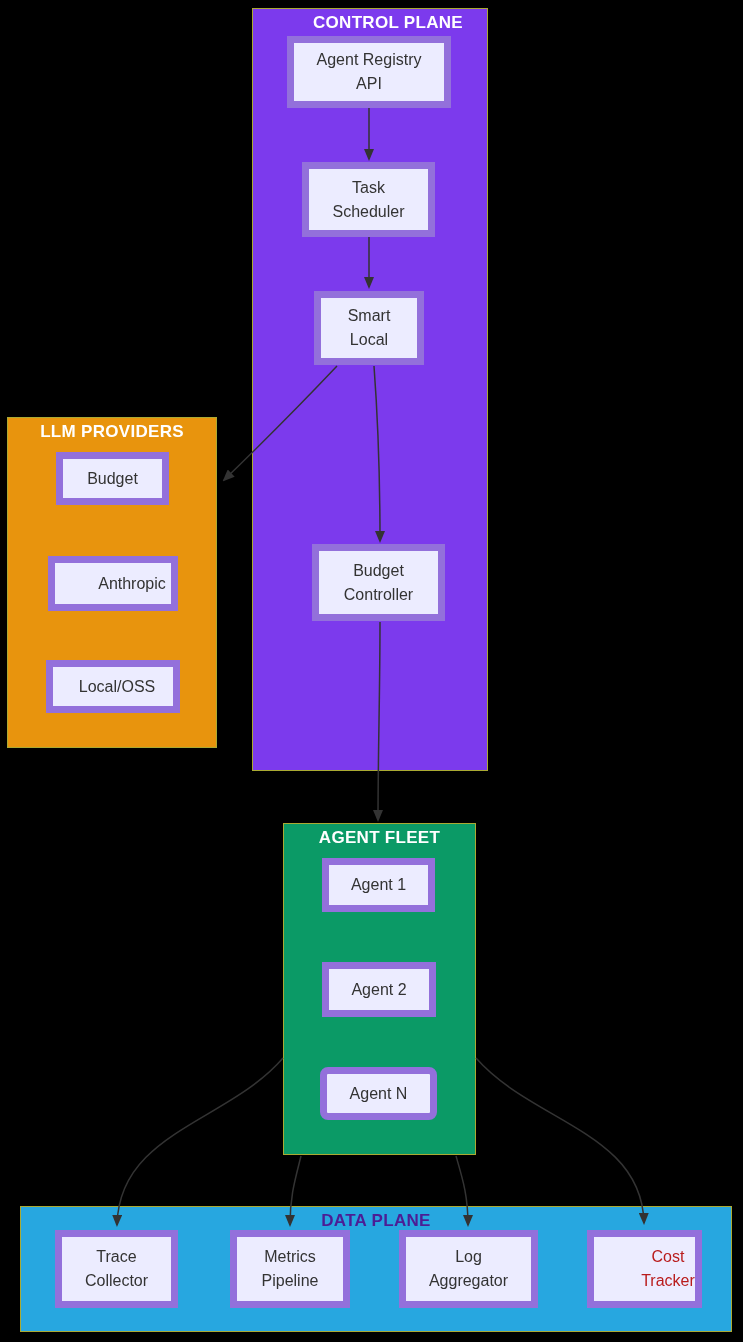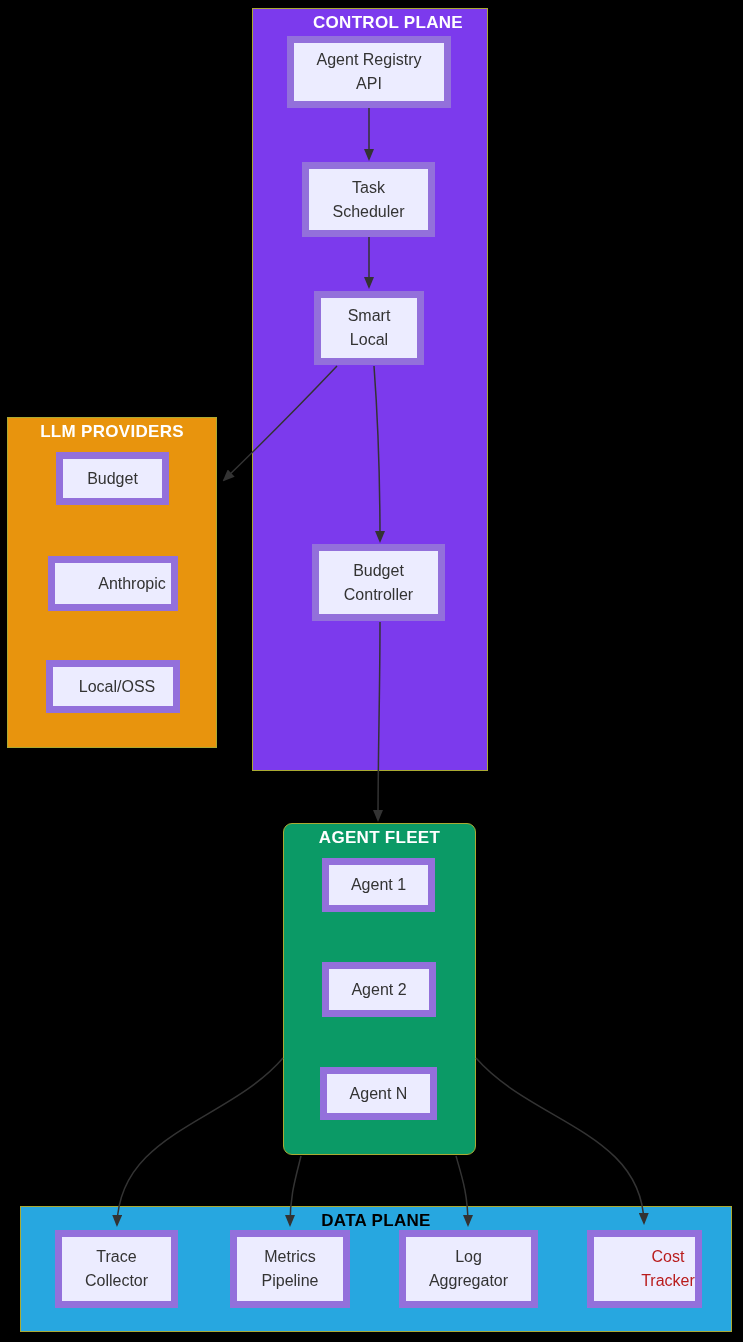--- a/index.html
+++ b/index.html
@@ -57,45 +57,45 @@
   
   #node-agent-registry-api { left: 287px; top: 36px;   width: 164px; height: 72px; }
   #node-task-scheduler     { left: 302px; top: 162px;  width: 133px; height: 75px; }
   #node-smart-router       { left: 314px; top: 291px;  width: 110px; height: 74px; }
   #node-budget-controller  { left: 312px; top: 544px;  width: 133px; height: 77px; }
   #node-openai             { left: 56px;  top: 452px;  width: 113px; height: 53px; }
   #node-anthropic          { left: 48px;  top: 556px;  width: 130px; height: 55px; padding-left: 38px; }
   #node-local-oss          { left: 46px;  top: 660px;  width: 134px; height: 53px; padding-left: 8px; }
   #node-agent-1            { left: 322px; top: 858px;  width: 113px; height: 54px; }
   #node-agent-2            { left: 322px; top: 962px;  width: 114px; height: 55px; }
-  #node-agent-n            { left: 320px; top: 1067px; width: 117px; height: 53px; }
+  #node-agent-n            { left: 320px; top: 1067px; width: 117px; height: 53px; border-radius: 8px; }
   #node-trace-collector    { left: 55px;  top: 1230px; width: 123px; height: 78px; }
   #node-metrics-pipeline   { left: 230px; top: 1230px; width: 120px; height: 78px; }
   #node-log-aggregator     { left: 399px; top: 1230px; width: 139px; height: 78px; }
   #node-cost-tracker       { left: 587px; top: 1230px; width: 115px; height: 78px; }
 </style>
 </head>
 <body>
 
 <div class="stage">
 
   <div class="cluster" id="cluster-control-plane" style="background-color: rgb(124, 58, 237); border-color: rgb(170, 170, 51); padding-left: 36px;">
     <div class="cluster-title" style="color: rgb(255, 255, 255);">CONTROL PLANE</div>
   </div>
 
   <div class="cluster" id="cluster-llm-providers" style="background-color: rgb(232, 148, 13); border-color: rgb(170, 170, 51);">
     <div class="cluster-title" style="color: rgb(255, 255, 255);">LLM PROVIDERS</div>
   </div>
 
-  <div class="cluster" id="cluster-agent-fleet" style="background-color: rgb(11, 154, 102); border-color: rgb(170, 170, 51); border-radius: 9px;">
+  <div class="cluster" id="cluster-agent-fleet" style="background-color: rgb(11, 154, 102); border-color: rgb(170, 170, 51);">
     <div class="cluster-title" style="color: rgb(255, 255, 255);">AGENT FLEET</div>
   </div>
 
   <div class="cluster" id="cluster-data-plane" style="background-color: rgb(39, 167, 224); border-color: rgb(170, 170, 51);">
-    <div class="cluster-title" style="color: #000000;">DATA PLANE</div>
+    <div class="cluster-title" style="color: #4c1d95;">DATA PLANE</div>
   </div>
 
   <svg class="edges" width="743" height="1342" viewBox="0 0 743 1342">
     <defs>
       <marker id="arrow" viewBox="0 0 12 10" refX="10" refY="5" markerWidth="12" markerHeight="10" orient="auto-start-reverse" markerUnits="userSpaceOnUse">
         <path d="M0,0 L12,5 L0,10 Z" fill="#333333"></path>
       </marker>
     </defs>
     <path d="M369,108 L369,159" fill="none" stroke-width="1.5" marker-end="url(#arrow)" stroke="#333333"></path>
     <path d="M369,237 L369,287" fill="none" stroke-width="1.5" marker-end="url(#arrow)" stroke="#333333"></path>

